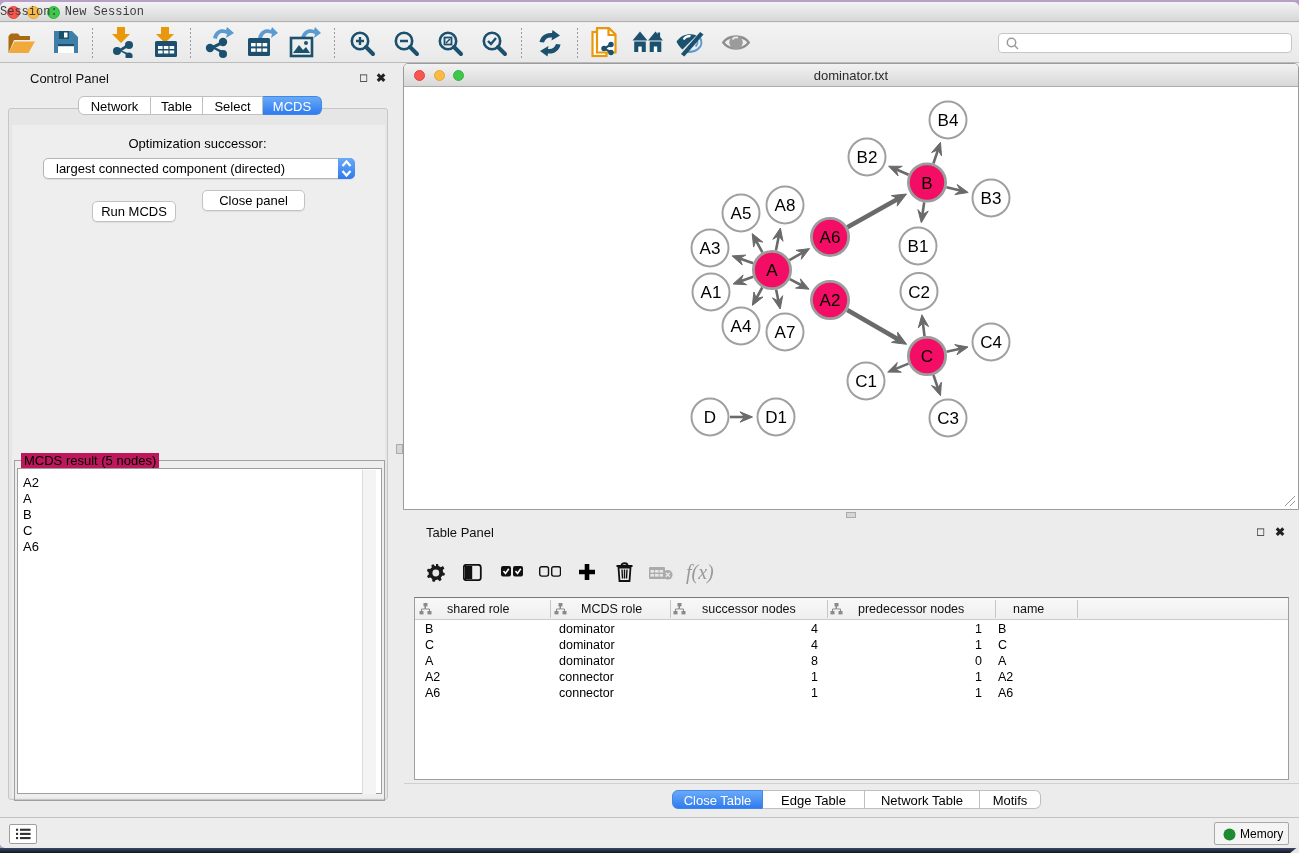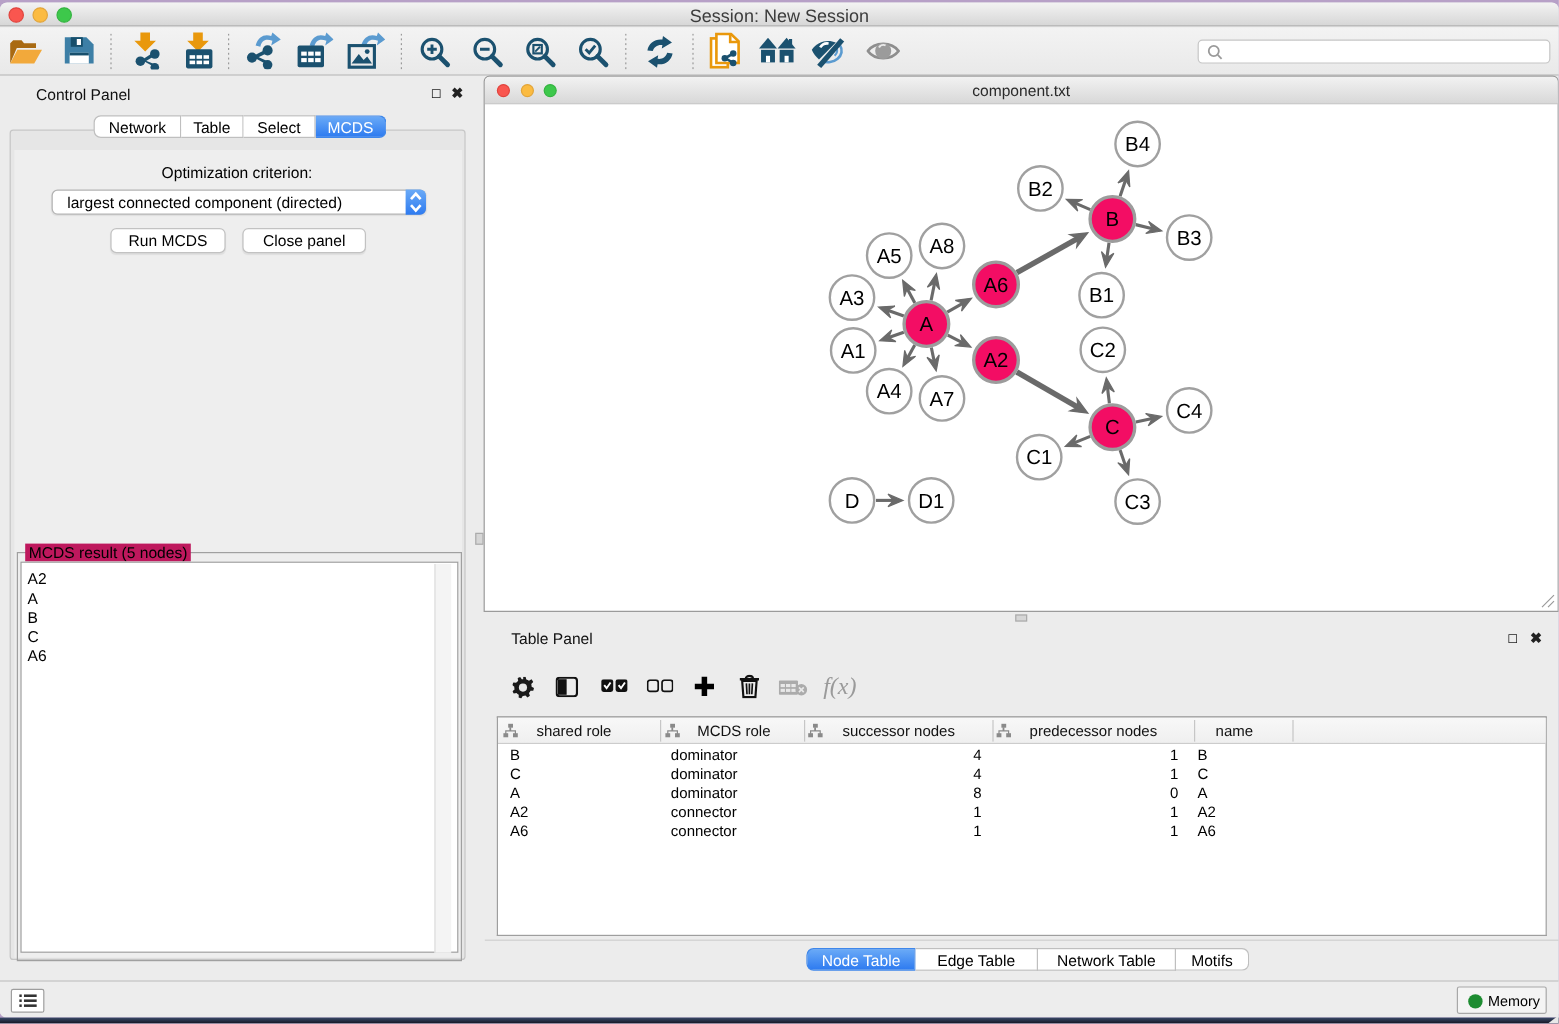--- a/index.html
+++ b/index.html
@@ -3,21 +3,21 @@
 <style>
 * { margin:0; padding:0; box-sizing:border-box; }
 html,body { width:1299px; height:853px; overflow:hidden; }
 body { font-family:"Liberation Sans", sans-serif; background:#b7a0c7; position:relative; }
 .abs { position:absolute; }
 #win { position:absolute; left:0; top:2px; width:1299px; height:846px; background:#ececec;
   border-radius:6px 6px 0 5px; overflow:hidden; }
 #off { position:absolute; left:0; top:-2px; width:1299px; height:849px; }
 #titlebar { position:absolute; left:0; top:2px; width:1299px; height:20px;
   background:linear-gradient(#f3f3f3,#d7d7d7); border-bottom:1px solid #b0b0b0; }
-#titlebar .tt { position:absolute; top:3px; width:100%; text-align:center; font-size:15px; color:#3c3c3c; }
+#titlebar .tt { position:absolute; top:3px; width:100%; font-size:12px; color:#3c3c3c;font-family:Liberation Mono, monospace; }
 .tl { position:absolute; border-radius:50%; width:13px; height:13px; top:4px; }
 #toolbar { position:absolute; left:0; top:23px; width:1299px; height:40px;
   background:linear-gradient(#f3f3f3,#e9e9e9); border-bottom:1px solid #bbbbbb; }
 .tsep { position:absolute; top:5px; height:31px; width:1px;
   background-image:linear-gradient(#9a9a9a 50%, rgba(0,0,0,0) 50%); background-size:1px 4px; }
 .ticon { position:absolute; top:5px; }
 
 #cptitle { position:absolute; left:30px; top:71px; font-size:13px; color:#111; }
 .winbtns { position:absolute; font-size:12px; color:#222; }
 .tabstrip { position:absolute; display:flex; }
@@ -225,46 +225,46 @@
       <div class="winbtns" style="left:376px;top:71px;font-weight:bold">✖</div>
       <div id="cpbody">
         <div id="cpinner"></div>
       </div>
       <div class="tabstrip" style="left:78px;top:96px">
         <div class="tab first" style="width:73px">Network</div>
         <div class="tab" style="width:52px">Table</div>
         <div class="tab" style="width:60px">Select</div>
         <div class="tab last sel" style="width:59px">MCDS</div>
       </div>
-      <div id="optlabel">Optimization criterion:</div>
+      <div id="optlabel">Optimization successor:</div>
       <div id="combo">
         <div class="ctext">largest connected component (directed)</div>
         <div class="stepper"><svg width="17" height="21" viewBox="0 0 17 21">
             <path d="M4.5 8 L8.5 3.5 L12.5 8" fill="none" stroke="#fff" stroke-width="2.2"></path>
             <path d="M4.5 13 L8.5 17.5 L12.5 13" fill="none" stroke="#fff" stroke-width="2.2"></path>
           </svg></div>
       </div>
-      <div class="btn" style="left:92px;top:190px;width:96px">Run MCDS</div>
+      <div class="btn" style="left:92px;top:201px;width:84px">Run MCDS</div>
       <div class="btn" style="left:202px;top:190px;width:103px">Close panel</div>
       <div id="groupbox"></div>
       <div id="grouplabel">MCDS result (5 nodes)</div>
       <div id="mcdslist">
         <div class="item" style="top:6px">A2</div>
         <div class="item" style="top:22px">A</div>
         <div class="item" style="top:38px">B</div>
         <div class="item" style="top:54px">C</div>
         <div class="item" style="top:70px">A6</div>
         <div id="mcdstrack"></div>
       </div>
       <div id="gwin">
         <div id="gtitle">
           <div class="tl" style="left:10px;top:5.5px;width:11px;height:11px;background:#f9564f;border:0.5px solid #e0443e"></div>
           <div class="tl" style="left:29.5px;top:5.5px;width:11px;height:11px;background:#fbbb41;border:0.5px solid #e2a53a"></div>
           <div class="tl" style="left:49px;top:5.5px;width:11px;height:11px;background:#3dc84b;border:0.5px solid #35b441"></div>
-          <div class="tt">component.txt</div>
+          <div class="tt">dominator.txt</div>
         </div>
         <svg style="position:absolute;left:0;top:23px" width="894" height="421" viewBox="404 87 894 421">
           <g font-family="Liberation Sans, sans-serif" font-size="17" text-anchor="middle" dominant-baseline="central">
             <g stroke="#6a6a6a" fill="#6a6a6a">
 <line x1="753.2" y1="276.8" x2="740.6" y2="281.3" stroke-width="2.6"></line>
 <path d="M733.1 284.0L743.1 274.9L740.6 281.3L746.6 284.7Z"></path>
 <line x1="753.2" y1="263.3" x2="739.7" y2="258.5" stroke-width="2.6"></line>
 <path d="M732.1 255.9L745.7 255.1L739.7 258.5L742.2 264.9Z"></path>
 <line x1="762.3" y1="287.5" x2="756.3" y2="298.4" stroke-width="2.6"></line>
 <path d="M752.4 305.4L753.9 292.0L756.3 298.4L763.0 297.0Z"></path>
@@ -463,21 +463,21 @@
       <div class="cellr" style="left:700px;top:670px;width:118px">1</div>
       <div class="cellr" style="left:860px;top:670px;width:122px">1</div>
       <div class="cell" style="left:998px;top:670px">A2</div>
       <div class="cell" style="left:425px;top:686px">A6</div>
       <div class="cell" style="left:559px;top:686px">connector</div>
       <div class="cellr" style="left:700px;top:686px;width:118px">1</div>
       <div class="cellr" style="left:860px;top:686px;width:122px">1</div>
       <div class="cell" style="left:998px;top:686px">A6</div>
       <div class="abs" style="left:404px;top:783px;width:895px;height:1px;background:#cfcfcf"></div>
       <div class="tabstrip" style="left:672px;top:790px">
-        <div class="tab first sel" style="width:91px">Node Table</div>
+        <div class="tab first sel" style="width:91px">Close Table</div>
         <div class="tab" style="width:102px">Edge Table</div>
         <div class="tab" style="width:115px">Network Table</div>
         <div class="tab last" style="width:61px">Motifs</div>
       </div>
       <div id="statusbar"></div>
       <div id="hambtn">
         <svg width="15" height="12" style="position:absolute;left:6px;top:3px" viewBox="0 0 17 13">
           <g fill="#333">
             <rect x="0" y="0.5" width="2.4" height="2.4"></rect>
             <rect x="0" y="5.2" width="2.4" height="2.4"></rect>

